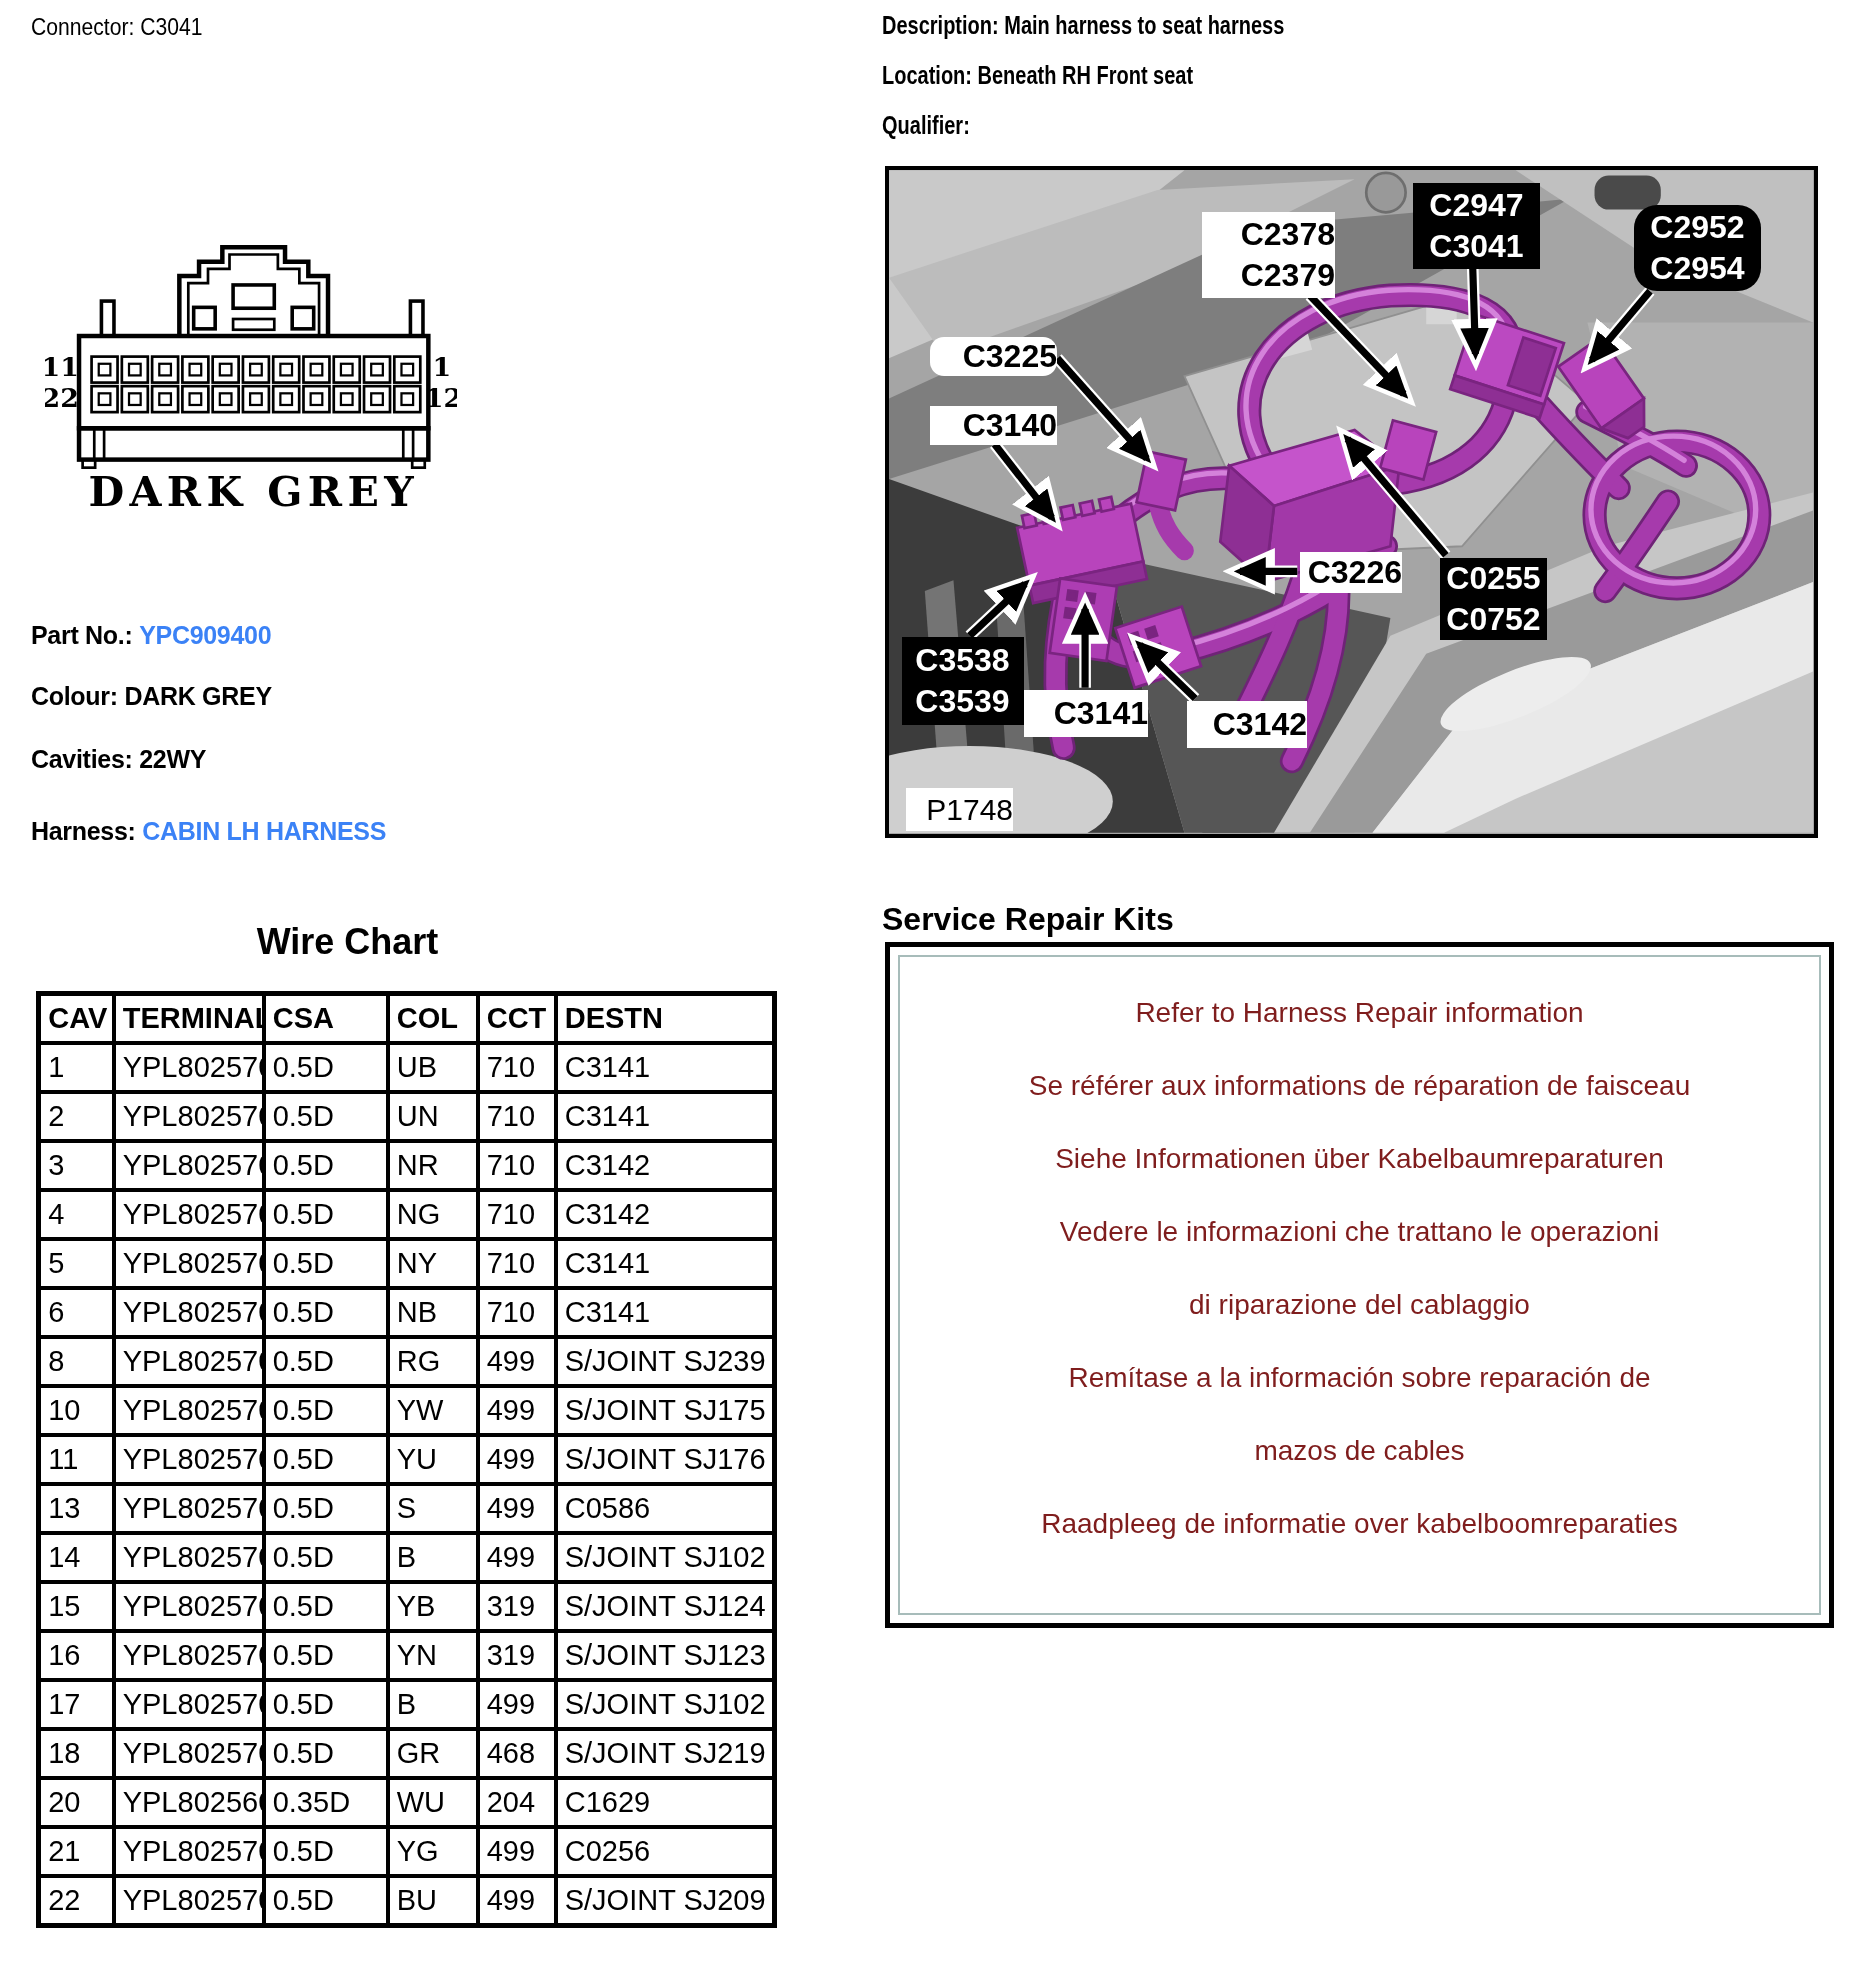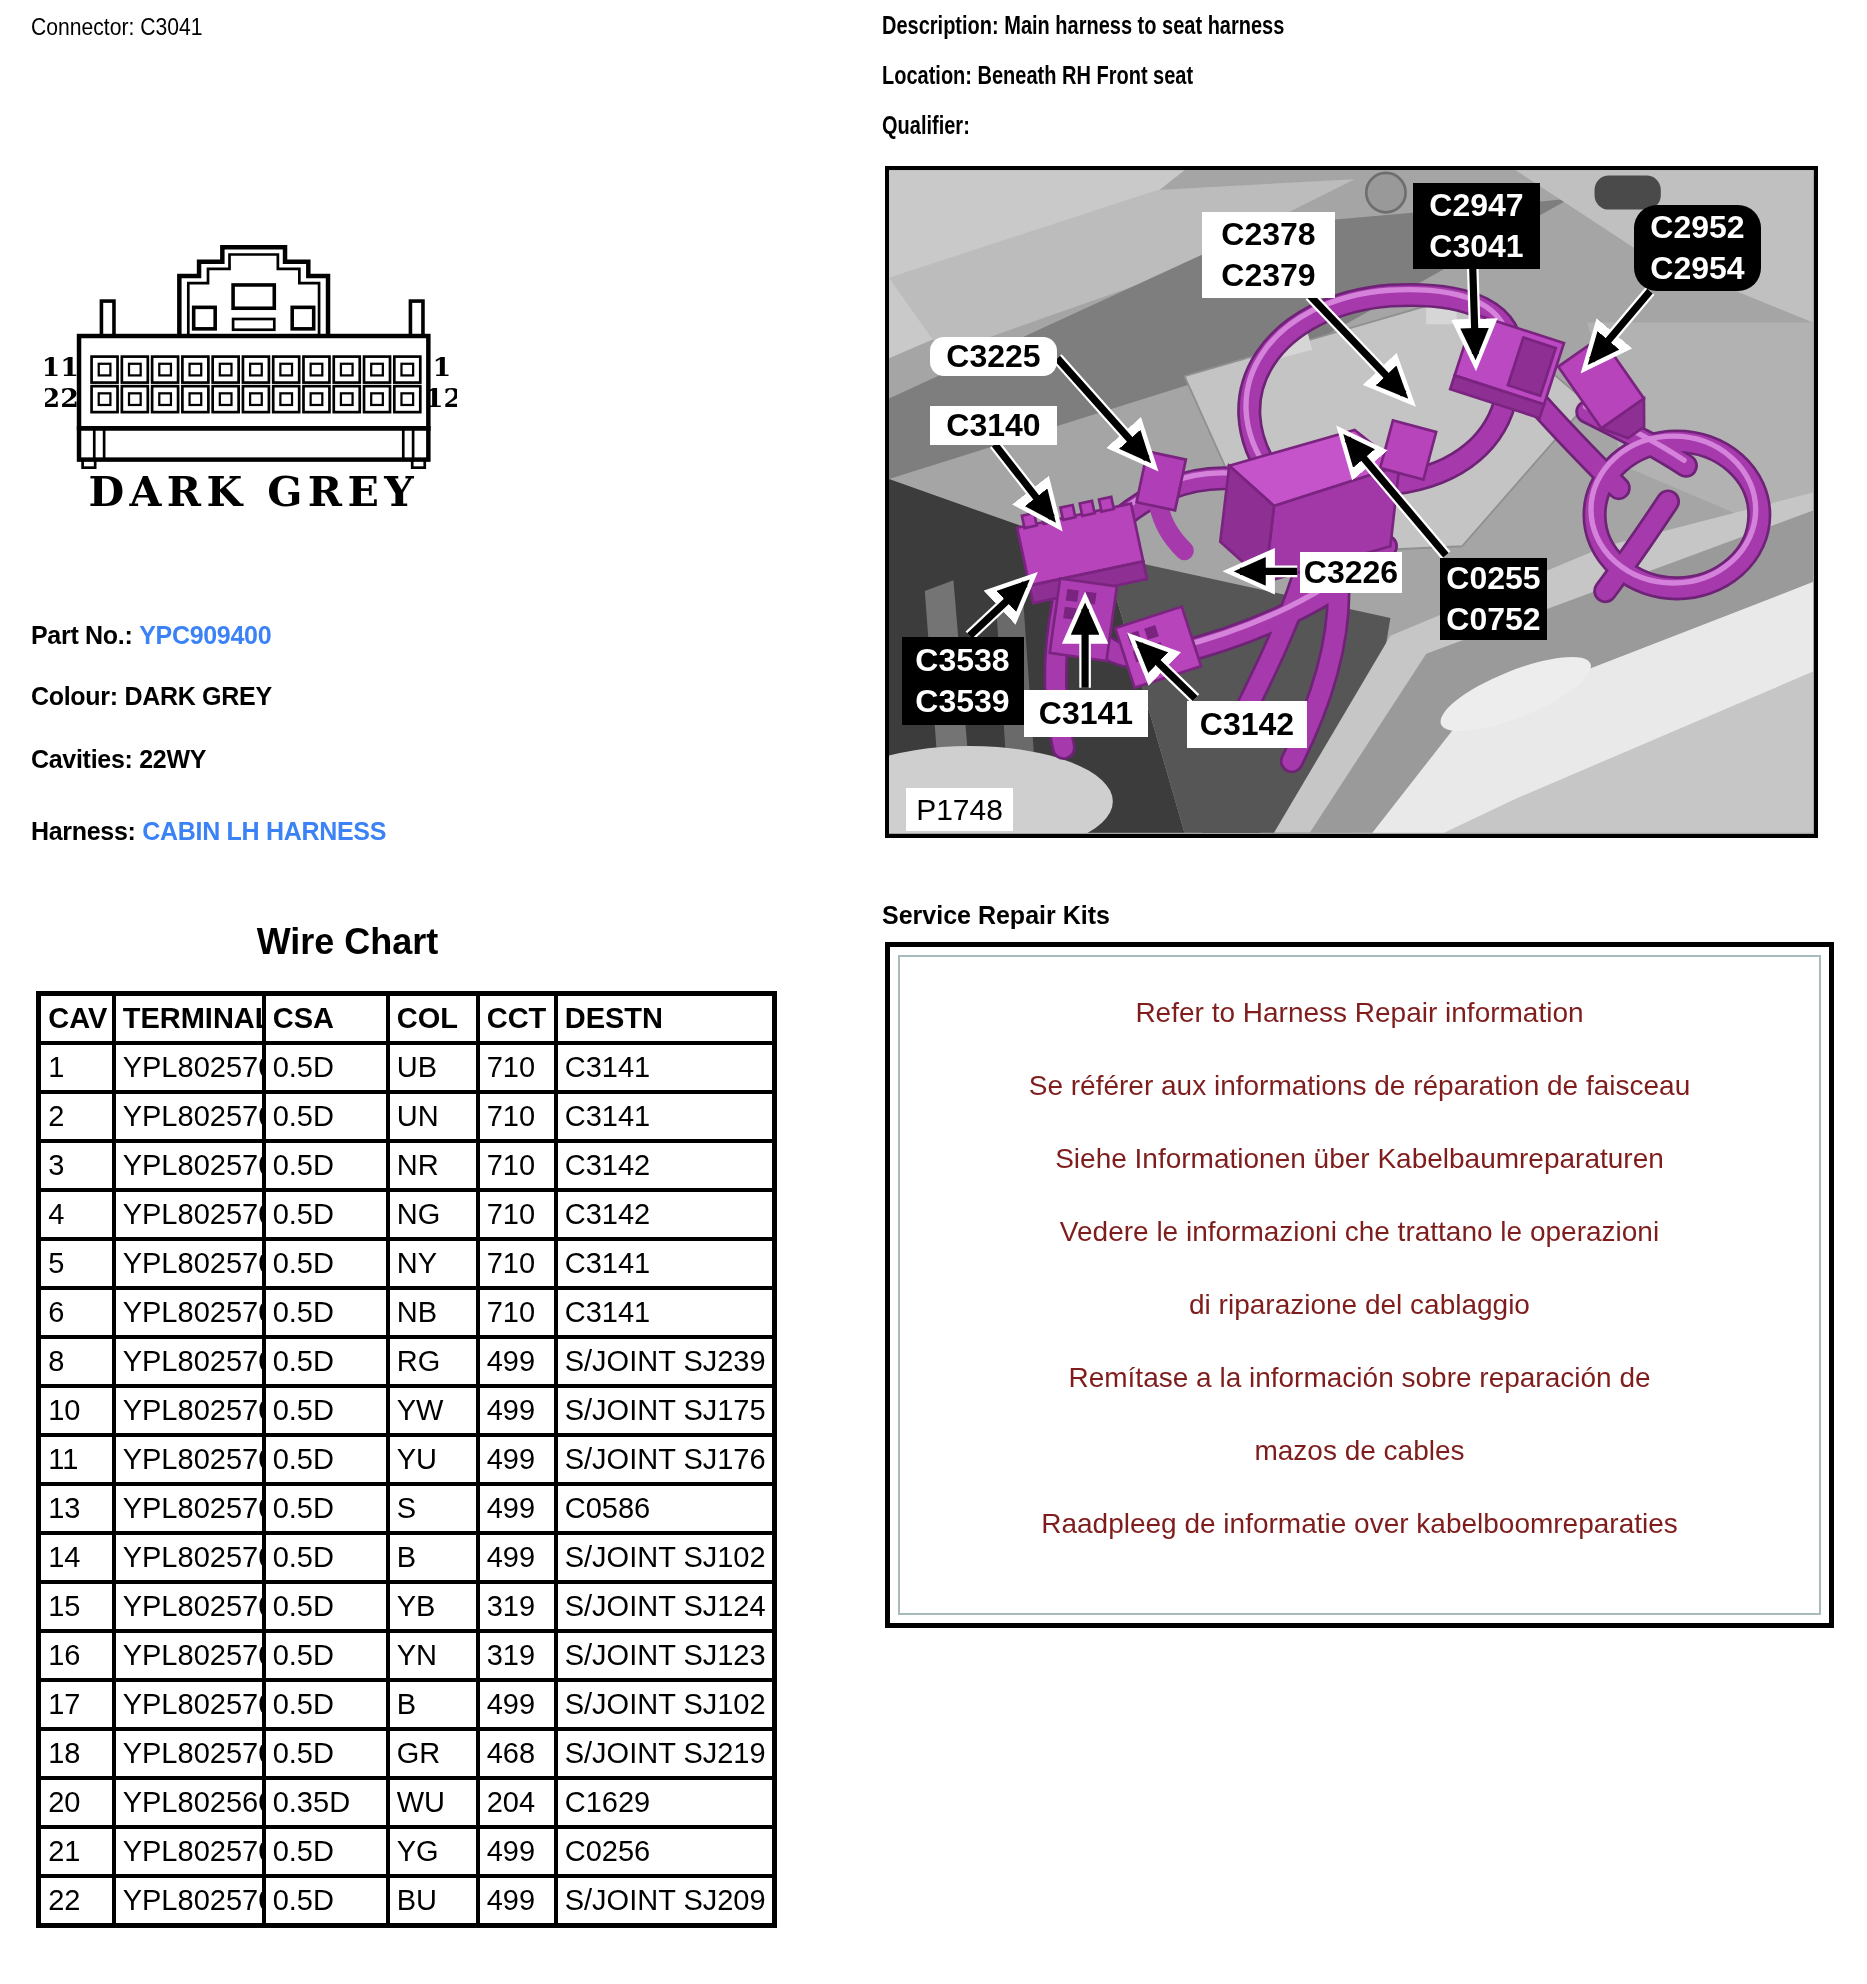--- a/index.html
+++ b/index.html
@@ -24,27 +24,27 @@
 
   
   .r-line{left:882px;font-size:25px;font-weight:bold;white-space:nowrap;}
 
   
   .photo{left:885px;top:166px;width:933px;height:672px;border:4.5px solid #000;box-sizing:border-box;
          background:#a5a5a5;overflow:hidden;}
   .photo svg{position:absolute;left:0;top:0;}
   .callout{position:absolute;font-weight:bold;font-size:32px;text-align:center;line-height:41px;
            display:flex;flex-direction:column;justify-content:center;}
-  .callout.light{background:#fff;color:#000;}
+  .callout.light{background:#fff;color:#000;align-items:flex-end;}
   .callout.dark{background:#000;color:#fff;}
   .callout span{display:block;}
   .figid{font-weight:normal;font-size:30px;line-height:43px;}
 
   
-  .srk-head{left:882px;top:901px;font-size:25px;font-weight:bold;}
+  .srk-head{left:882px;top:901px;font-size:32px;font-weight:bold;}
   .srk-box{left:885px;top:942px;width:949px;height:686px;border:5.4px solid #000;box-sizing:border-box;background:#fff;}
   .srk-inner{position:absolute;left:8px;top:8px;right:8px;bottom:8px;border:2.7px solid #a7bcba;
              text-align:center;color:#7f1d1d;font-size:28px;padding-top:38px;box-sizing:border-box;}
   .srk-line{height:73px;line-height:36px;}
 </style>
 </head>
 <body>
 
 <div class="abs h-title b"><span class="cond88">Connector: C3041</span></div>
 

